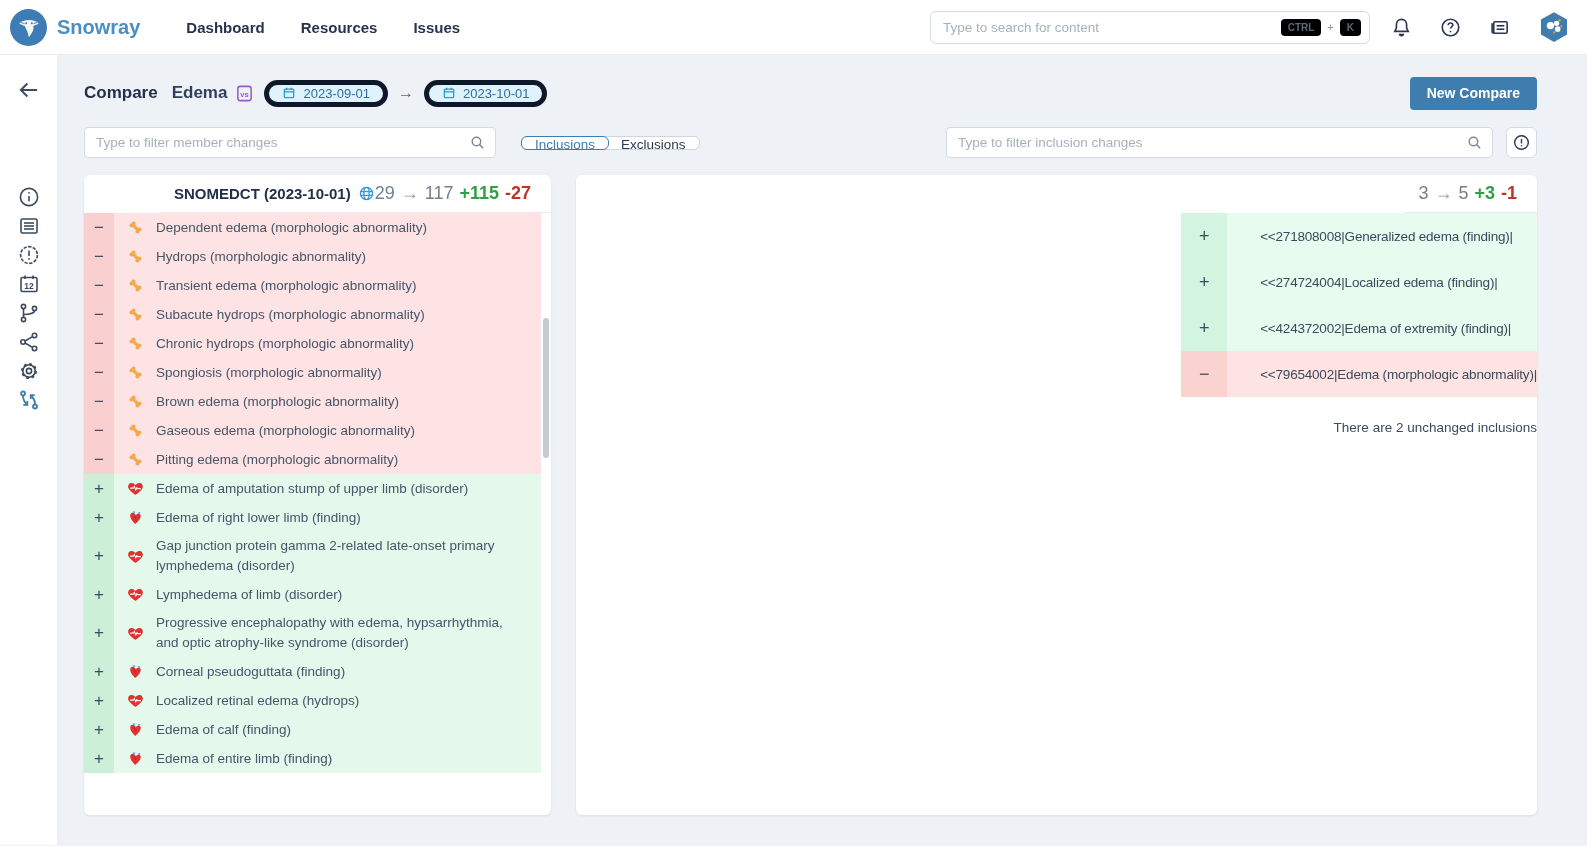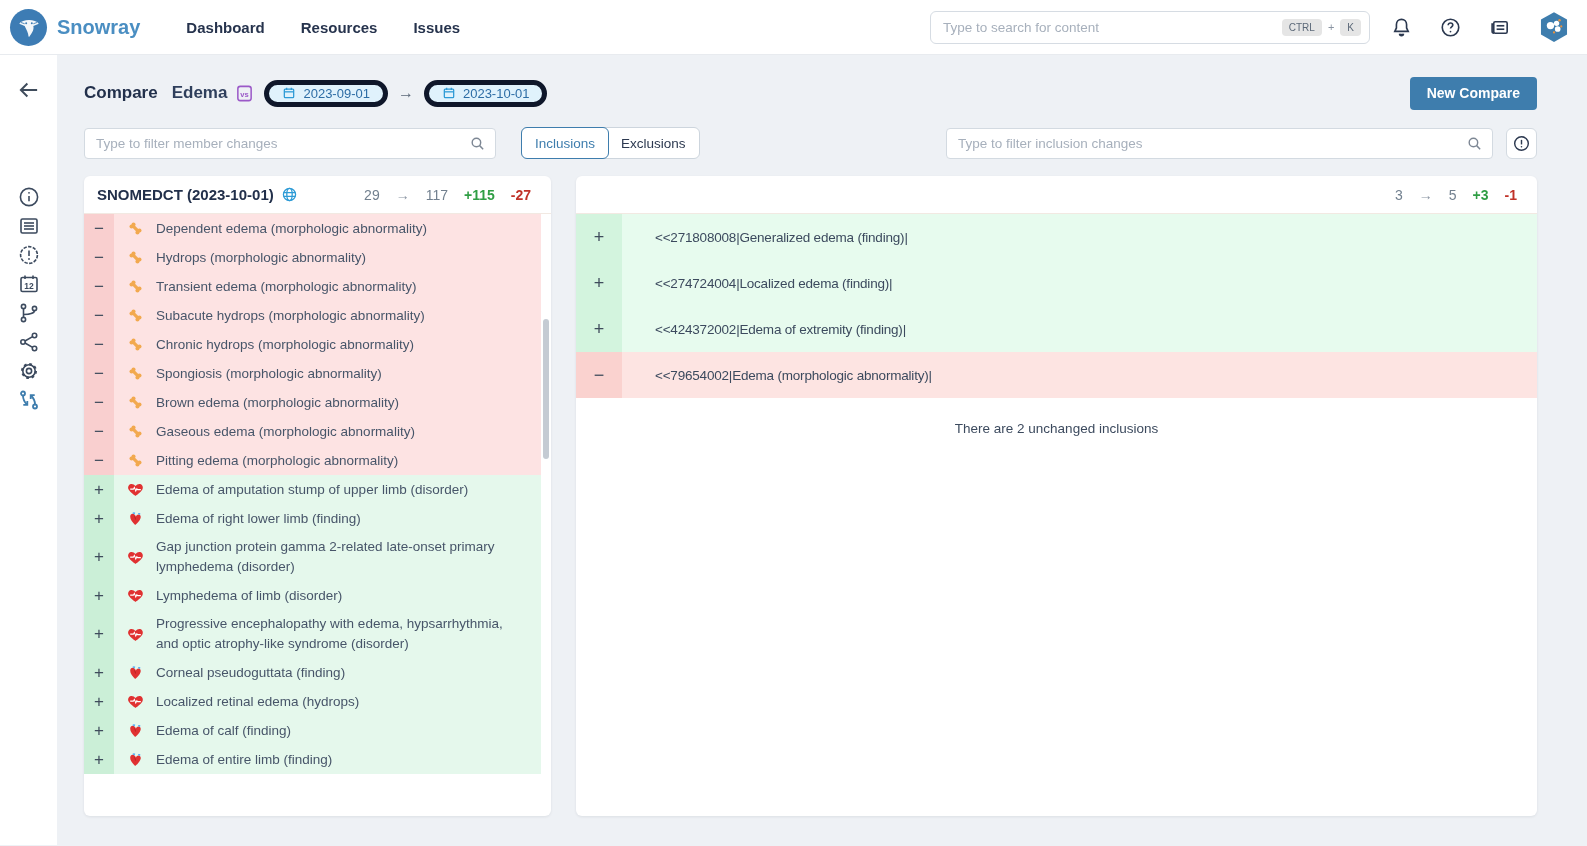--- a/index.html
+++ b/index.html
@@ -8,21 +8,21 @@
 
   
   .navbar { height:55px; background:#fff; border-bottom:1px solid #e8ebef; display:flex; align-items:center; padding:0 16px 0 10px; }
   .logo { width:37px; height:37px; border-radius:50%; background:#3d7cb4; display:flex; align-items:center; justify-content:center; flex:none; }
   .brand { margin-left:10px; font-size:20px; font-weight:700; color:#4a8ec2; }
   .nav-links { display:flex; gap:36px; margin-left:46px; }
   .nav-link { font-size:15px; font-weight:600; color:#26334d; cursor:pointer; }
   .nav-search { margin-left:auto; width:440px; height:33px; border:1px solid #d6dce3; border-radius:6px; display:flex; align-items:center; padding:0 8px 0 12px; gap:6px; background:#fff; }
   .nav-search input { border:none; outline:none; flex:1; font-size:13.5px; font-family:inherit; color:#2c3950; background:transparent; }
   .nav-search input::placeholder { color:#a7b0bc; }
-  .kbd { background:#e5e5e5; border-radius:4px; font-size:10px; font-weight:400; color:#5b6878; padding:3px 7px; }
+  .kbd { background:#000000; border-radius:4px; font-size:10px; font-weight:700; color:#5b6878; padding:3px 7px; }
   .kbd-plus { font-size:11px; color:#8a94a2; }
   .nav-icons { display:flex; align-items:center; gap:26px; margin-left:20px; }
   .icon-btn { background:none; border:none; cursor:pointer; color:#2c3950; display:flex; align-items:center; }
   .avatar { width:34px; height:34px; cursor:pointer; }
 
   
   .app { display:flex; height:790px; }
   .sidebar { width:57px; background:#fff; display:flex; flex-direction:column; align-items:center; padding-top:22px; flex:none; }
   .back-btn { background:none; border:none; cursor:pointer; color:#3f4c5c; }
   .side-stack { margin-top:82px; display:flex; flex-direction:column; gap:5px; align-items:flex-end; }
@@ -41,36 +41,36 @@
   .title-arrow { color:#5b6878; font-size:16px; margin-left:2px; }
   .chip.second { margin-left:10px; }
   .new-compare { margin-left:auto; height:33px; padding:0 17px; background:#3e7dad; border:none; border-radius:4px; color:#fff; font-size:14px; font-weight:600; font-family:inherit; cursor:pointer; }
 
   
   .filter-row { margin-top:16px; display:flex; align-items:center; }
   .filter-input { width:412px; height:31px; background:#fff; border:1px solid #d3dae1; border-radius:4px; display:flex; align-items:center; padding:0 9px 0 11px; }
   .filter-input input { border:none; outline:none; flex:1; font-size:13.5px; font-family:inherit; color:#2c3950; background:transparent; }
   .filter-input input::placeholder { color:#a7b0bc; }
   .filter-input .mag { color:#7d8794; display:flex; cursor:pointer; background:none; border:none; }
-  .tabs { margin-left:25px; display:flex; border:1px solid #cdd5dd; border-radius:6px; background:#fff; height:32px; }
+  .tabs { margin-left:25px; display:flex; border:1px solid #cdd5dd; border-radius:6px; background:#fff; height:14px; }
   .tab { padding:0 13px; font-size:13.5px; font-family:inherit; background:none; border:none; color:#2c3950; cursor:pointer; }
   .tab.active { border:1.5px solid #3e7dad; border-radius:6px; margin:-1px; color:#3e7dad; background:#fff; }
   .right-filters { margin-left:auto; display:flex; gap:13px; align-items:center; }
   .right-filters .filter-input { width:547px; }
   .alert-btn { width:31px; height:31px; border:1px solid #d3dae1; border-radius:6px; background:#fff; display:flex; align-items:center; justify-content:center; color:#2c3950; cursor:pointer; }
 
   
   .panels { margin-top:17px; display:flex; gap:25px; height:640px; }
-  .card { background:#fff; border-radius:6px; box-shadow:0 1px 3px rgba(16,24,40,.08); display:flex; flex-direction:column; overflow:hidden; }
+  .card { background:#fff; border-radius:6px; box-shadow:0 1px 3px rgba(16,24,40,.08); display:flex; flex-direction:column; overflow:hidden;align-items:flex-end; }
   .card-left { width:467px; flex:none; }
   .card-right { flex:1; }
   .card-head { height:38px; flex:none; display:flex; align-items:center; padding:0 20px 0 13px; border-bottom:1px solid #f2e9e2; }
   .panel-title { font-size:15px; font-weight:700; color:#22304b; }
   .globe { margin-left:7px; display:flex; }
-  .stats { margin-left:auto; display:flex; gap:16px; font-size:14px; align-items:center; }
+  .stats { margin-left:auto; display:flex; gap:6px; font-size:18px; align-items:center; }
   .stat-n { color:#72808f; }
   .stat-arrow { color:#8a94a2; }
   .stat-add { color:#2f9e44; font-weight:700; }
   .stat-del { color:#c03228; font-weight:700; }
 
   
   .m-list { flex:1; position:relative; padding-right:10px; overflow:hidden; }
   .m-row { display:flex; min-height:29px; cursor:pointer; }
   .m-row .gutter { width:30px; flex:none; display:flex; align-items:center; justify-content:center; font-size:17px; color:#3f4c5c; }
   .m-row .icon-cell { width:42px; flex:none; display:flex; align-items:center; justify-content:center; }

